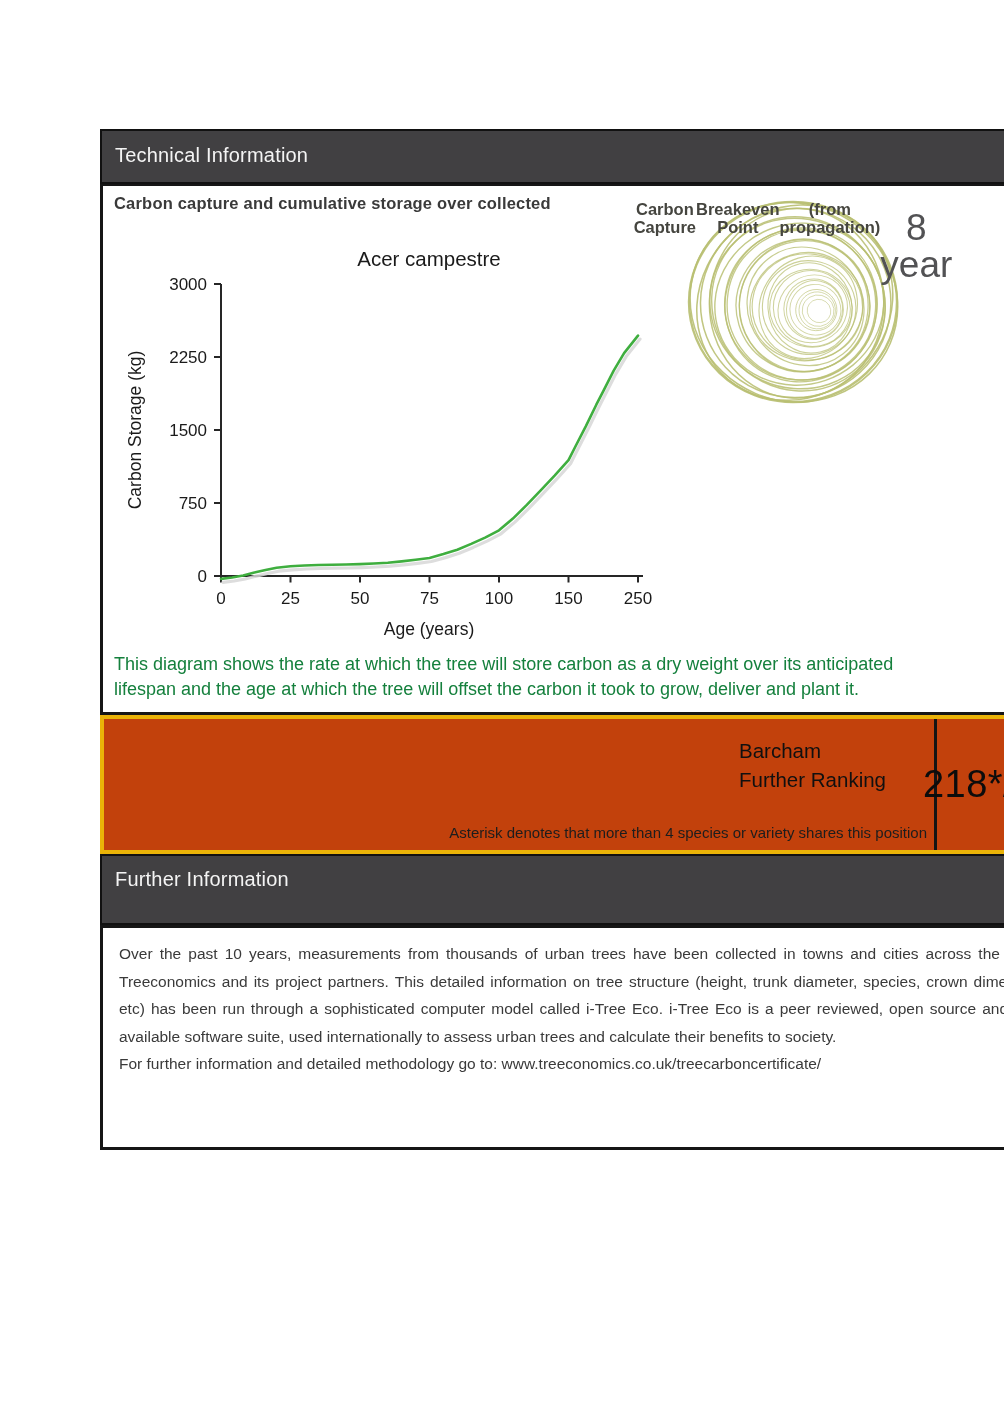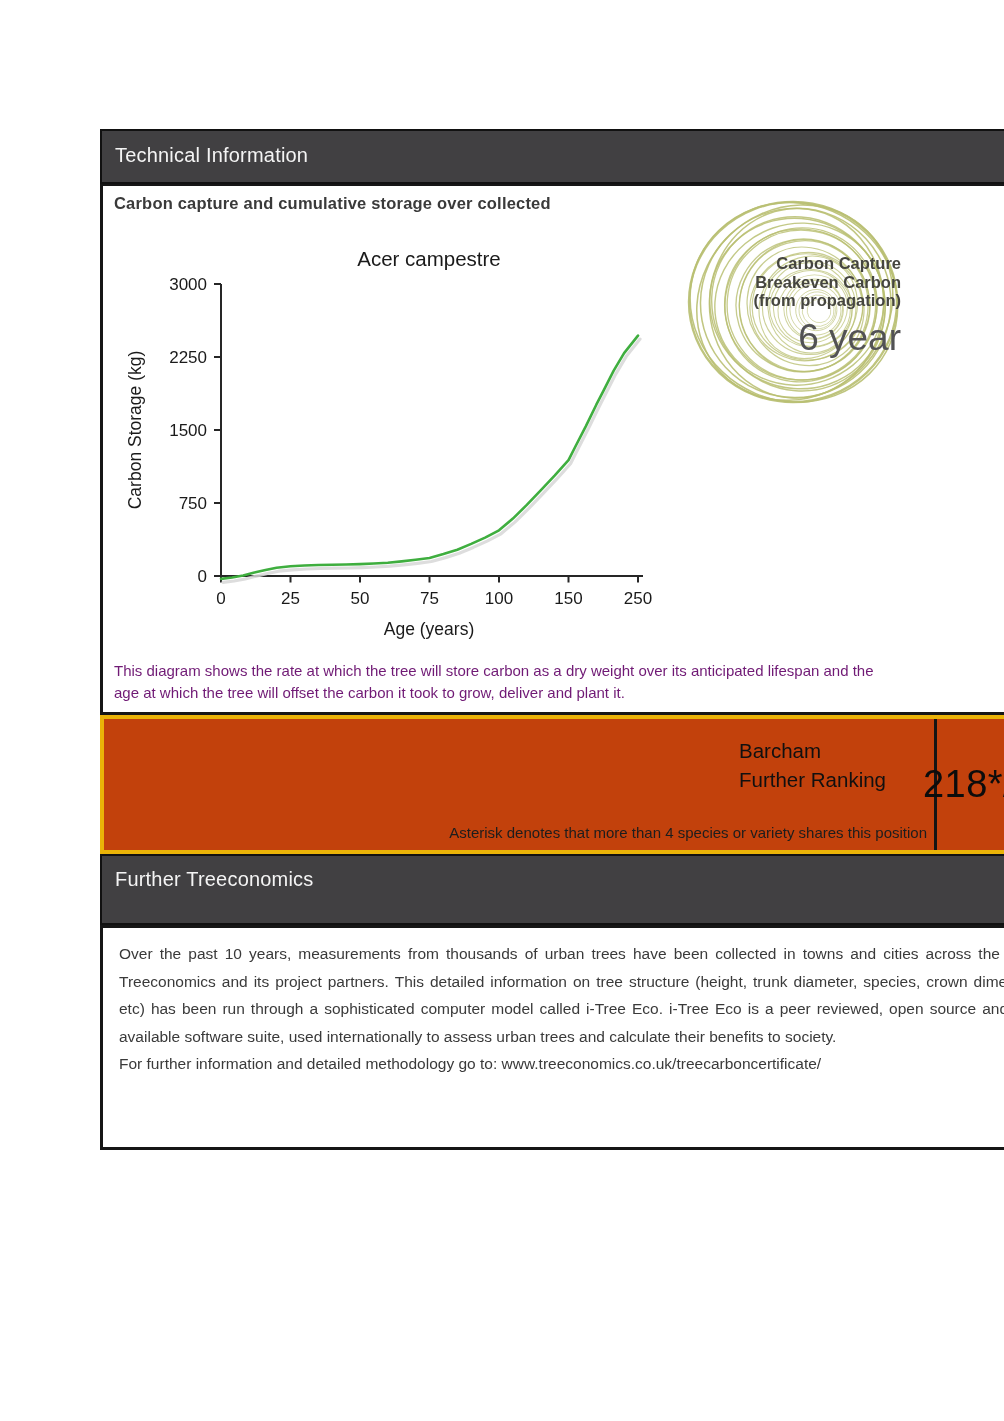--- a/index.html
+++ b/index.html
@@ -19,29 +19,29 @@
   }
   .chart-heading {
     position: absolute; left: 11px; top: 8px;
     font-size: 16.5px; font-weight: bold; color: #3a3a3a; letter-spacing: .2px;
   }
   #chart-svg { position: absolute; left: 0; top: 0; }
 
   .badge { position: absolute; left: 582px; top: 8px; width: 216px; height: 216px; }
   #rings-svg { position: absolute; left: 0; top: 0; }
   .badge-text {
-    position: absolute; inset: 0; display: flex; flex-direction: column;
-    align-items: flex-end; justify-content: center; text-align: center; padding-top: 6px;
+    position: absolute; inset: 0; display: flex; flex-direction: row;
+    align-items: flex-start; justify-content: center; text-align: center; padding-top: 6px;
   }
   .badge-line { font-size: 16.5px; font-weight: bold; color: #45453f; line-height: 1.12; }
   .badge-value { font-size: 37px; font-weight: 400; color: #525254; margin-top: 9px; line-height: 1; }
 
   .caption {
     position: absolute; left: 11px; bottom: 9px; width: 780px;
-    font-size: 15px; line-height: 1.42; color: #701a75;
+    font-size: 18px; line-height: 1.42; color: #15803d;
   }
 
   .rank-box { display: flex; height: 139px; background: #c2410c; border: 4px solid #eab308; padding-left: 14px; }
   .rank-left { position: relative; flex: 1 1 auto; }
   .rank-title {
     width: fit-content; margin: 17px 48px 0 auto;
     font-size: 20.5px; line-height: 1.42; color: #101010;
   }
   .rank-note {
     position: absolute; right: 7px; bottom: 9px;
@@ -123,42 +123,42 @@
             <ellipse cx="128.6206896551724" cy="115.13793103448276" rx="29.7" ry="30.1" transform="rotate(169 128.6206896551724 115.13793103448276)" fill="none" stroke="#b9bf72" stroke-width="0.97" opacity="0.68"></ellipse>
             <ellipse cx="129.51724137931035" cy="115.44827586206897" rx="28.0" ry="28.9" transform="rotate(192 129.51724137931035 115.44827586206897)" fill="none" stroke="#b9bf72" stroke-width="0.94" opacity="0.67"></ellipse>
             <ellipse cx="130.41379310344828" cy="115.75862068965517" rx="25.6" ry="25.2" transform="rotate(215 130.41379310344828 115.75862068965517)" fill="none" stroke="#b9bf72" stroke-width="0.91" opacity="0.66"></ellipse>
             <ellipse cx="131.31034482758622" cy="116.06896551724138" rx="20.6" ry="20.6" transform="rotate(238 131.31034482758622 116.06896551724138)" fill="none" stroke="#b9bf72" stroke-width="0.88" opacity="0.65"></ellipse>
             <ellipse cx="132.20689655172413" cy="116.37931034482759" rx="18.5" ry="18.2" transform="rotate(261 132.20689655172413 116.37931034482759)" fill="none" stroke="#b9bf72" stroke-width="0.86" opacity="0.64"></ellipse>
             <ellipse cx="133.10344827586206" cy="116.6896551724138" rx="15.7" ry="15.9" transform="rotate(284 133.10344827586206 116.6896551724138)" fill="none" stroke="#b9bf72" stroke-width="0.83" opacity="0.63"></ellipse>
             <ellipse cx="134" cy="117" rx="11.5" ry="12.0" transform="rotate(307 134 117)" fill="none" stroke="#b9bf72" stroke-width="0.80" opacity="0.62"></ellipse>
           </svg>
         <div class="badge-text">
           <div class="badge-line">Carbon Capture</div>
-          <div class="badge-line">Breakeven Carbon</div>
+          <div class="badge-line">Breakeven Point</div>
           <div class="badge-line">(from propagation)</div>
-          <div class="badge-value">6 year</div>
+          <div class="badge-value">8 year</div>
         </div>
       </div>
 
       <div class="caption">This diagram shows the rate at which the tree will store carbon as a dry weight over its anticipated lifespan and the age at which the tree will offset the carbon it took to grow, deliver and plant it.</div>
     </div>
 
     <div class="rank-box">
       <div class="rank-left">
         <div class="rank-title">
           <div>Barcham</div>
           <div>Further Ranking</div>
         </div>
         <div class="rank-note">Asterisk denotes that more than 4 species or variety shares this position</div>
       </div>
       <div class="rank-value">218*/553</div>
     </div>
 
     <div class="bar tall">
-      <span>Further Treeconomics</span>
+      <span>Further Information</span>
     </div>
 
     <div class="para-box">
       <p class="justified">Over the past 10 years, measurements from thousands of urban trees have been collected in towns and cities across the UK by Treeconomics and its project partners. This detailed information on tree structure (height, trunk diameter, species, crown dimensions etc) has been run through a sophisticated computer model called i-Tree Eco. i-Tree Eco is a peer reviewed, open source and freely available software suite, used internationally to assess urban trees and calculate their benefits to society.</p>
       <p class="link-line">For further information and detailed methodology go to: www.treeconomics.co.uk/treecarboncertificate/</p>
     </div>
 
   </div>
 </div>
 

